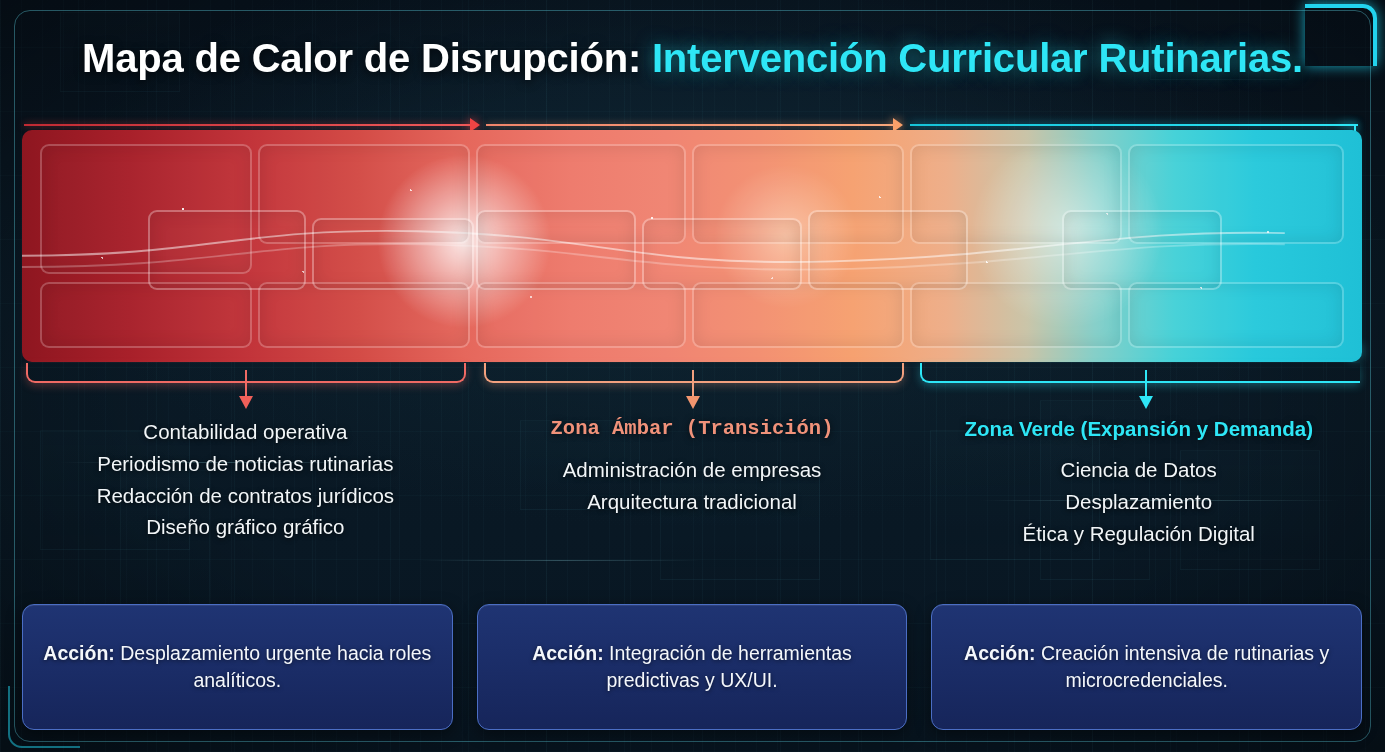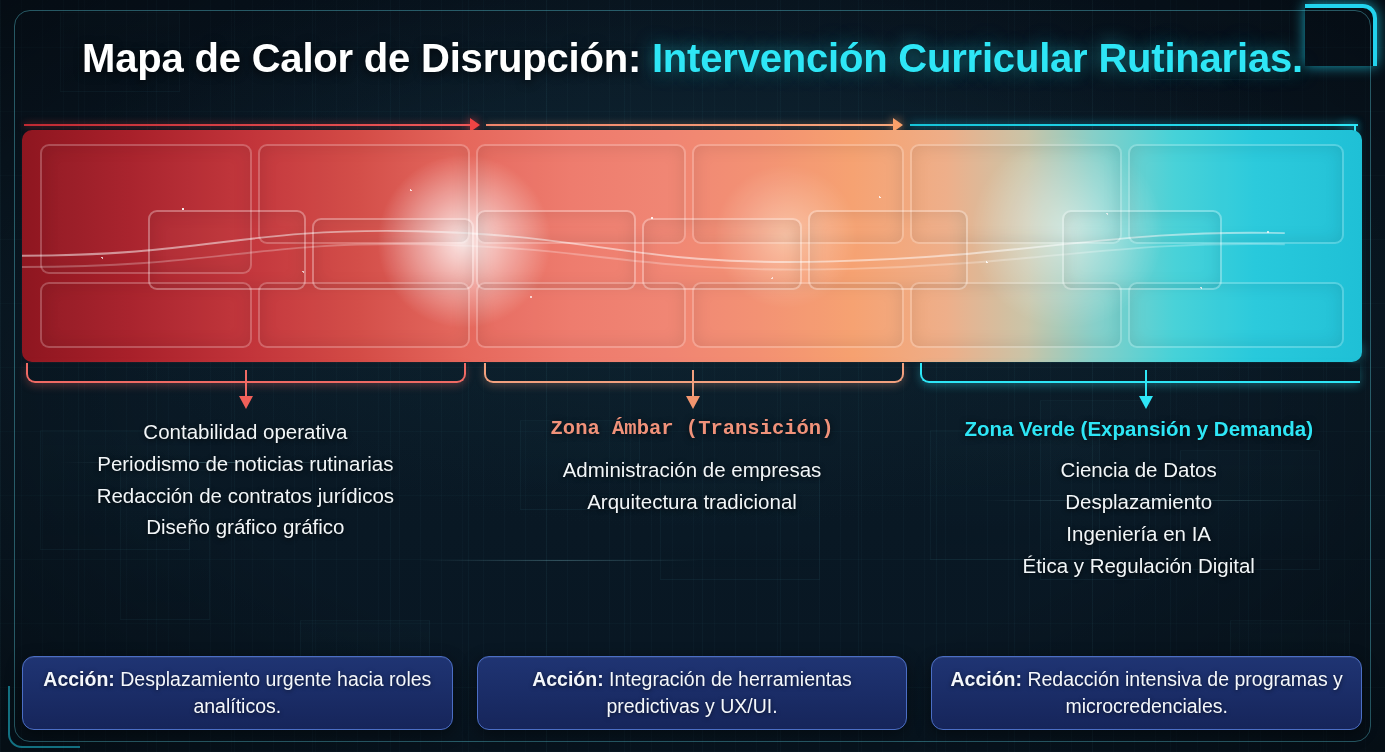--- a/index.html
+++ b/index.html
@@ -196,21 +196,21 @@
   .c-cyan  { color: #2ee6f6; }
   .col-list { list-style: none; }
   .col-list li {
     font-size: 20.5px; color: #f2f6f8; line-height: 1.55;
     text-shadow: 0 1px 5px rgba(0,0,0,.75);
     white-space: nowrap;
   }
 
   
   .actions {
-    position: absolute; left: 22px; bottom: 22px; width: 1340px; height: 74px;
+    position: absolute; left: 22px; bottom: 22px; width: 1340px; height: 126px;
     display: flex; gap: 24px;
   }
   .card {
     flex: 1 1 0;
     background: linear-gradient(180deg, #1f3473 0%, #1a2c66 55%, #16255a 100%);
     border: 1px solid #4b6ec4;
     border-radius: 12px;
     display: flex; align-items: center; justify-content: center;
     padding: 10px 18px;
     box-shadow: 0 4px 16px rgba(0,0,0,.45), inset 0 1px 0 rgba(255,255,255,.08);
@@ -326,37 +326,36 @@
         <li>Administración de empresas</li>
         <li>Arquitectura tradicional</li>
       </ul>
     </div>
 
     <div class="col">
       <div class="col-title c-cyan">Zona Verde (Expansión y Demanda)</div>
       <ul class="col-list">
         <li>Ciencia de Datos</li>
         <li>Desplazamiento</li>
-        <li>Ingeniería en IA</li>
         <li>Ética y Regulación Digital</li>
       </ul>
     </div>
   </div>
 
   <div class="actions">
     <div class="card">
       <p>
         <b>Acción:</b><span> Desplazamiento urgente hacia roles analíticos.</span>
       </p>
     </div>
     <div class="card">
       <p>
         <b>Acción:</b><span> Integración de herramientas predictivas y UX/UI.</span>
       </p>
     </div>
     <div class="card">
       <p>
-        <b>Acción:</b><span> Redacción intensiva de programas y microcredenciales.</span>
+        <b>Acción:</b><span> Creación intensiva de rutinarias y microcredenciales.</span>
       </p>
     </div>
   </div>
 
 </div>
 
 </body></html>

